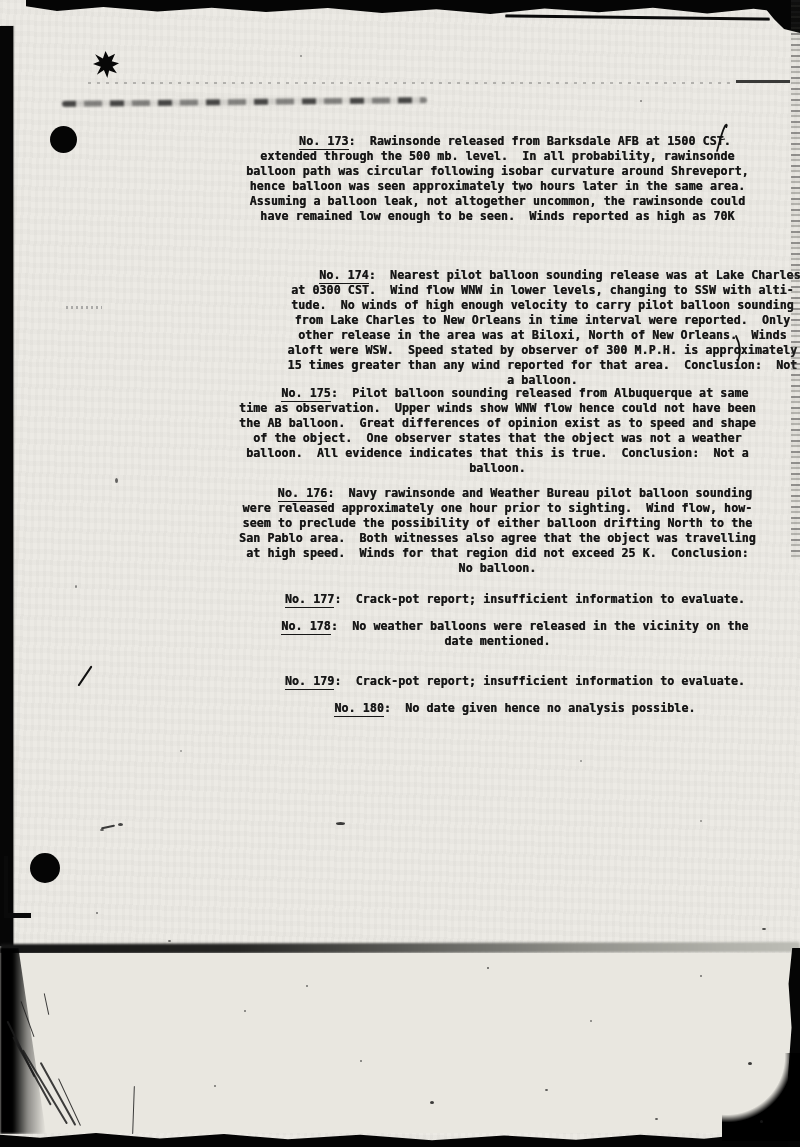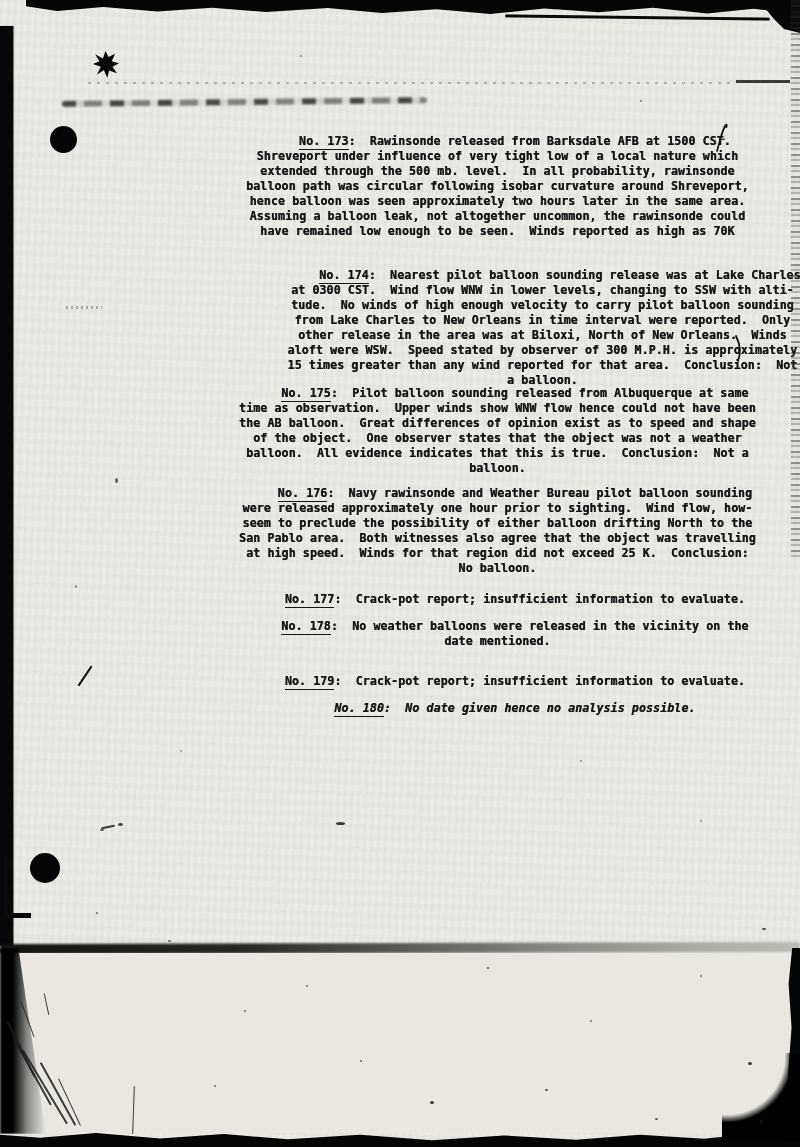--- a/index.html
+++ b/index.html
@@ -118,21 +118,20 @@
   svg.penmark{position:absolute;overflow:visible;}
 </style>
 </head>
 <body>
 
 <div id="canvas">
 
   <div id="doc-body">
       <div class="para" style="top: 134px;">
         <div class="line first"><span class="case-label">No. 173</span><span>:  Rawinsonde released from Barksdale AFB at 1500 CST.</span></div>
-        <div class="line">Shreveport under influence of very tight low of a local nature which</div>
         <div class="line">extended through the 500 mb. level.  In all probability, rawinsonde</div>
         <div class="line">balloon path was circular following isobar curvature around Shreveport,</div>
         <div class="line">hence balloon was seen approximately two hours later in the same area.</div>
         <div class="line">Assuming a balloon leak, not altogether uncommon, the rawinsonde could</div>
         <div class="line">have remained low enough to be seen.  Winds reported as high as 70K</div>
       </div>
       <div class="para" style="top: 268px; margin-left: 45px;">
         <div class="line first"><span class="case-label">No. 174</span><span>:  Nearest pilot balloon sounding release was at Lake Charles</span></div>
         <div class="line">at 0300 CST.  Wind flow WNW in lower levels, changing to SSW with alti-</div>
         <div class="line">tude.  No winds of high enough velocity to carry pilot balloon sounding</div>
@@ -161,21 +160,21 @@
       <div class="para" style="top: 592px;">
         <div class="line first"><span class="case-label">No. 177</span><span>:  Crack-pot report; insufficient information to evaluate.</span></div>
       </div>
       <div class="para" style="top: 619px;">
         <div class="line first"><span class="case-label">No. 178</span><span>:  No weather balloons were released in the vicinity on the</span></div>
         <div class="line">date mentioned.</div>
       </div>
       <div class="para" style="top: 674px;">
         <div class="line first"><span class="case-label">No. 179</span><span>:  Crack-pot report; insufficient information to evaluate.</span></div>
       </div>
-      <div class="para" style="top: 701px; font-style: italic;">
+      <div class="para" style="top: 701px;">
         <div class="line first"><span class="case-label">No. 180</span><span>:  No date given hence no analysis possible.</span></div>
       </div>
     </div>
 
   <div class="art" id="edge-top"></div>
   <div class="art" id="edge-top-right"></div>
   <div class="art" id="squiggle-top"></div>
   <div class="art" id="edge-left"></div>
   <div class="art" id="edge-right-speckle"></div>
   <div class="art" id="dotted-line"></div>

